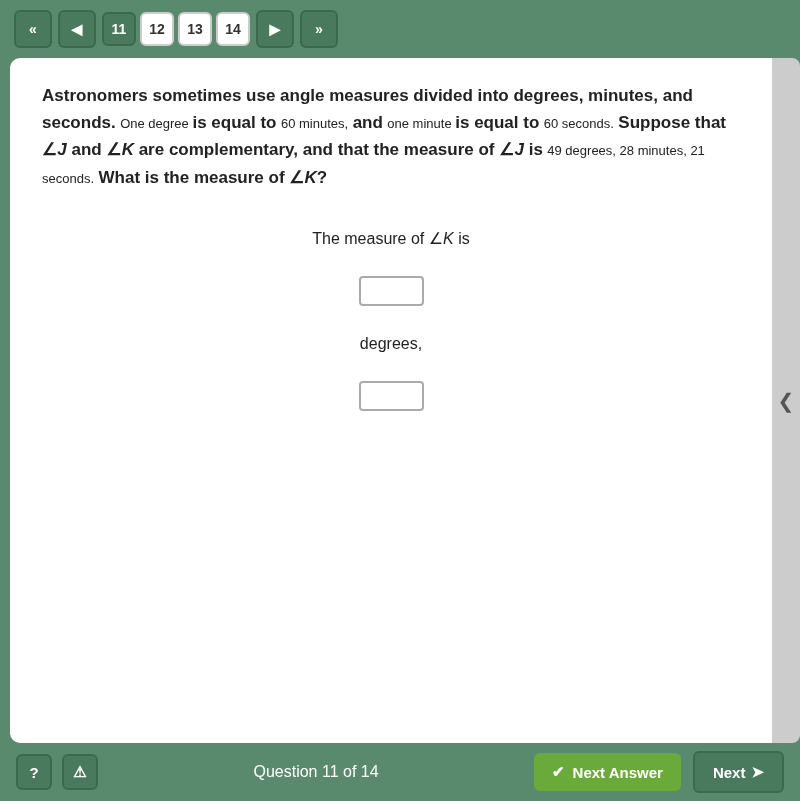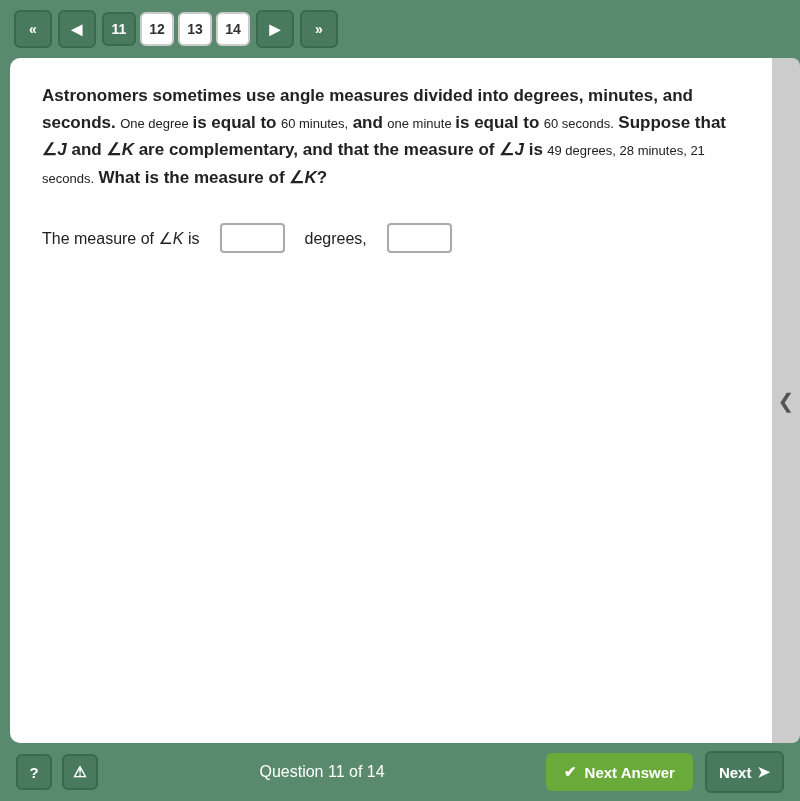--- a/index.html
+++ b/index.html
@@ -117,20 +117,21 @@
       color: #222;
       line-height: 2.2;
     }
 
     .answer-area .line {
       display: flex;
       align-items: center;
       gap: 20px;
       margin-bottom: 8px;
       flex-wrap: wrap;
+      flex-direction: column;
     }
 
     .answer-input {
       border: 2px solid #aaa;
       border-radius: 4px;
       width: 65px;
       height: 30px;
       padding: 2px 6px;
       font-size: 15px;
       text-align: center;
@@ -188,21 +189,21 @@
       display: flex;
       align-items: center;
       gap: 8px;
     }
 
     .next-btn {
       background: #4a7a5e;
       border: 2px solid #3a6a4e;
       border-radius: 6px;
       color: white;
-      padding: 10px 12px;
+      padding: 10px 18px;
       font-size: 15px;
       font-weight: bold;
       cursor: pointer;
       display: flex;
       align-items: center;
       gap: 6px;
     }
   </style>
 </head>
 <body>

